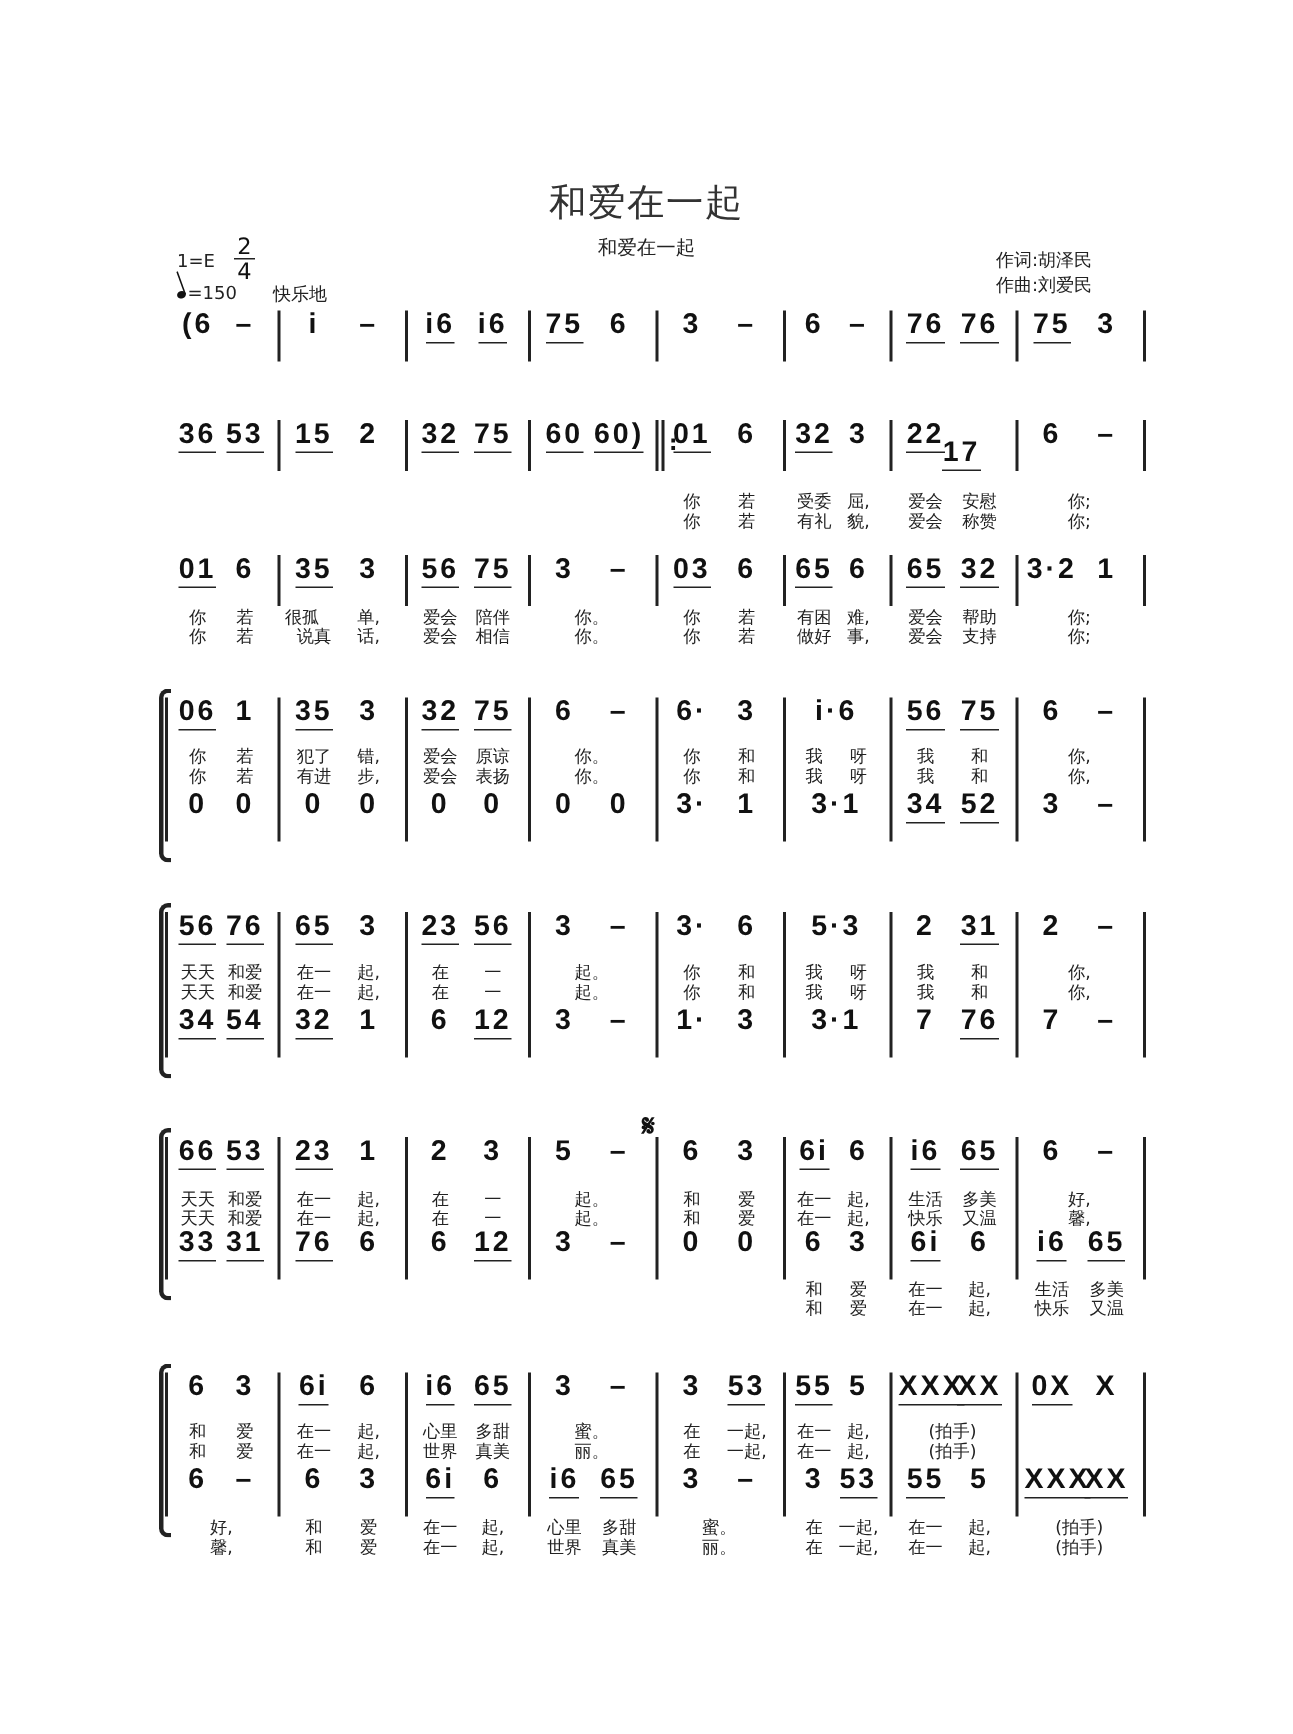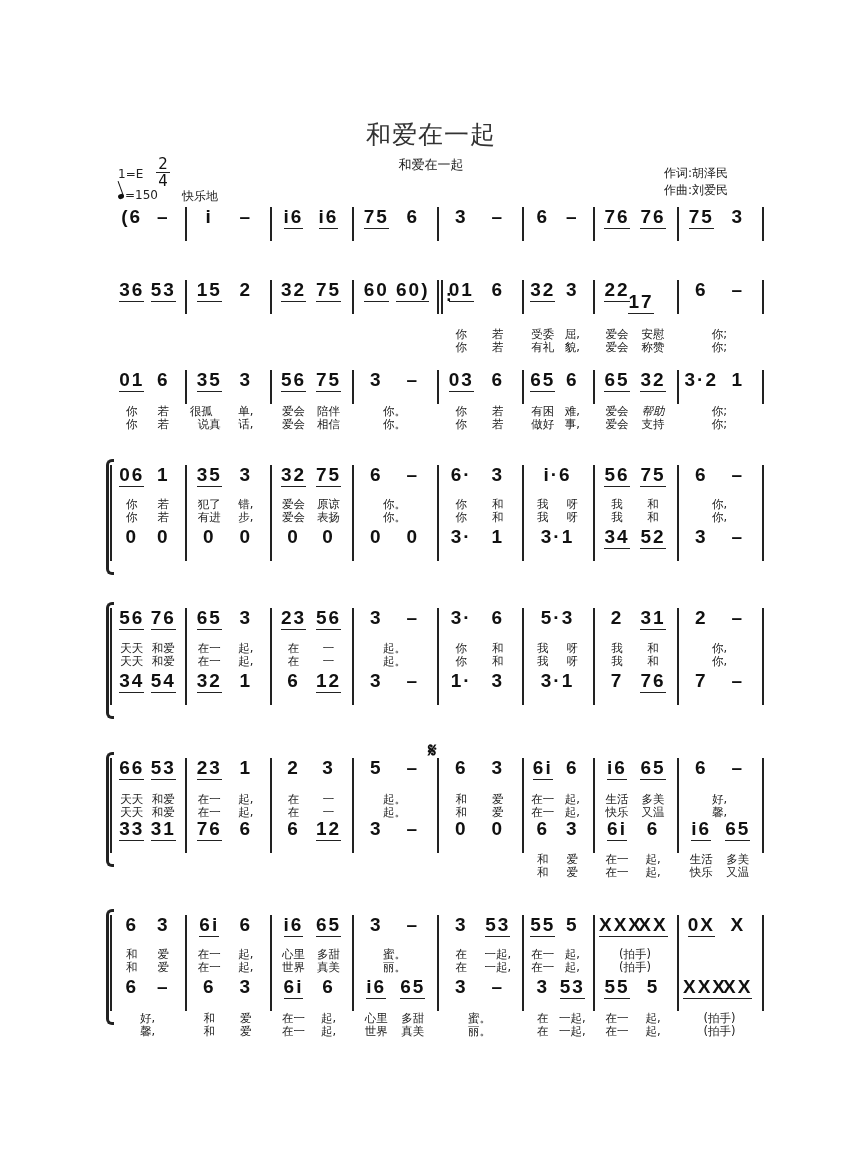--- a/index.html
+++ b/index.html
@@ -146,21 +146,21 @@
       <div class="beat lyr" style="left: 183px; top: 405px; width: 36.5px;">很孤</div>
       <div class="beat lyr" style="left: 227.5px; top: 405px; width: 36.5px;">单,</div>
       <div class="beat lyr" style="left: 276px; top: 405px; width: 35px;">爱会</div>
       <div class="beat lyr" style="left: 311px; top: 405px; width: 35px;">陪伴</div>
       <div class="beat lyr" style="left: 358px; top: 405px; width: 73px;">你。</div>
       <div class="beat lyr" style="left: 443px; top: 405px; width: 36.5px;">你</div>
       <div class="beat lyr" style="left: 479.5px; top: 405px; width: 36.5px;">若</div>
       <div class="beat lyr" style="left: 528px; top: 405px; width: 29.5px;">有困</div>
       <div class="beat lyr" style="left: 557.5px; top: 405px; width: 29.5px;">难,</div>
       <div class="beat lyr" style="left: 599px; top: 405px; width: 36px;">爱会</div>
-      <div class="beat lyr" style="left: 635px; top: 405px; width: 36px; font-style: italic;">帮助</div>
+      <div class="beat lyr" style="left: 635px; top: 405px; width: 36px;">帮助</div>
       <div class="beat lyr" style="left: 683px; top: 405px; width: 73px;">你;</div>
       <div class="beat lyr" style="left: 116px; top: 418px; width: 31.5px;">你</div>
       <div class="beat lyr" style="left: 147.5px; top: 418px; width: 31.5px;">若</div>
       <div class="beat lyr" style="left: 191px; top: 418px; width: 36.5px;">说真</div>
       <div class="beat lyr" style="left: 227.5px; top: 418px; width: 36.5px;">话,</div>
       <div class="beat lyr" style="left: 276px; top: 418px; width: 35px;">爱会</div>
       <div class="beat lyr" style="left: 311px; top: 418px; width: 35px;">相信</div>
       <div class="beat lyr" style="left: 358px; top: 418px; width: 73px;">你。</div>
       <div class="beat lyr" style="left: 443px; top: 418px; width: 36.5px;">你</div>
       <div class="beat lyr" style="left: 479.5px; top: 418px; width: 36.5px;">若</div>

